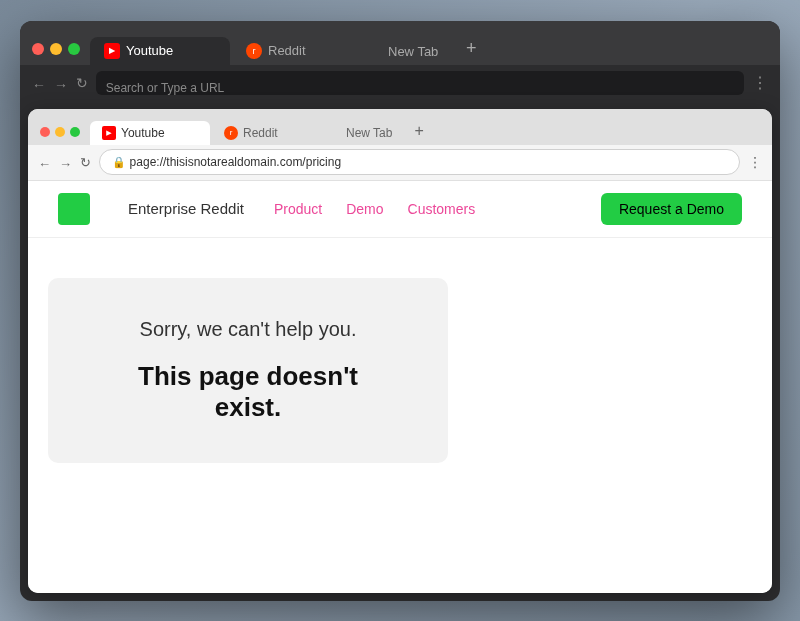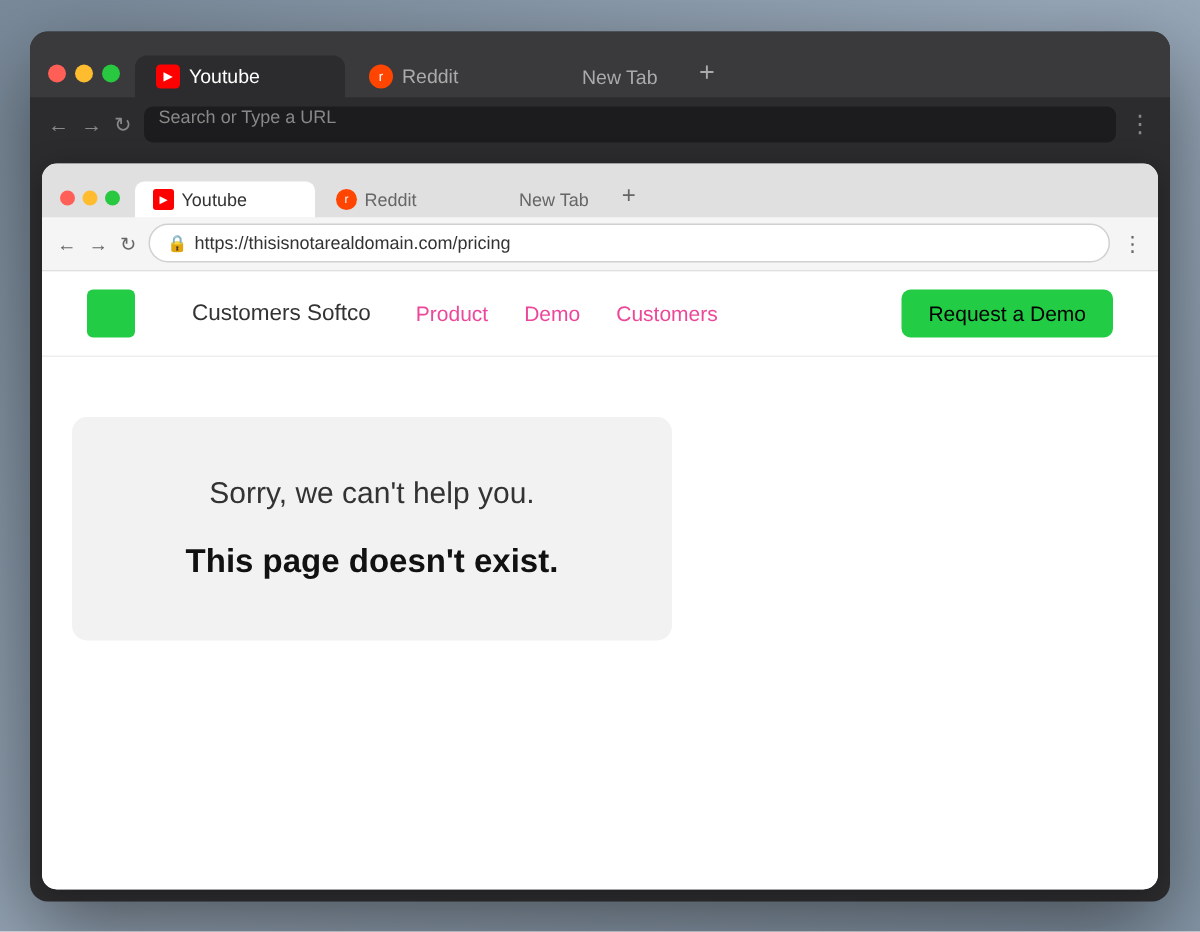--- a/index.html
+++ b/index.html
@@ -121,21 +121,21 @@
       color: #888;
       font-size: 14px;
       cursor: pointer;
     }
     .outer-url-bar {
       flex: 1;
       background: #1c1c1e;
       border-radius: 6px;
       height: 24px;
       display: flex;
-      align-items: flex-start;
+      align-items: flex-end;
       padding: 0 10px;
       font-size: 12px;
       color: #888;
     }
     .outer-menu-btn {
       color: #888;
       font-size: 16px;
     }
 
     
@@ -342,21 +342,21 @@
     }
 
     .error-sorry {
       font-size: 20px;
       color: #333;
       margin-bottom: 20px;
       font-weight: 400;
     }
 
     .error-main {
-      font-size: 22px;
+      font-size: 26px;
       color: #111;
       font-weight: 700;
     }
   </style>
 </head>
 <body>
 
 <div class="outer-browser">
 
   <div class="outer-tab-bar">
@@ -414,30 +414,30 @@
         <span>+</span>
       </div>
     </div>
 
     <div class="inner-address-bar">
       <span class="inner-nav-btn">←</span>
       <span class="inner-nav-btn">→</span>
       <span class="inner-nav-btn">↻</span>
       <div class="inner-url-bar">
         <span class="lock-icon">🔒</span>
-        <span>https://thisisnotarealdomain.com/pricing</span>
+        <span>page://thisisnotarealdomain.com/pricing</span>
       </div>
       <span class="inner-menu-btn">⋮</span>
     </div>
 
     <div class="website-content">
 
       <nav class="site-nav">
         <div class="site-logo"></div>
-        <span class="site-brand">Customers Softco</span>
+        <span class="site-brand">Enterprise Reddit</span>
         <div class="site-nav-links">
           <a class="nav-link">Product</a>
           <a class="nav-link">Demo</a>
           <a class="nav-link">Customers</a>
         </div>
         <button class="site-nav-cta">Request a Demo</button>
       </nav>
 
       <div class="error-container">
         <div class="error-card">

